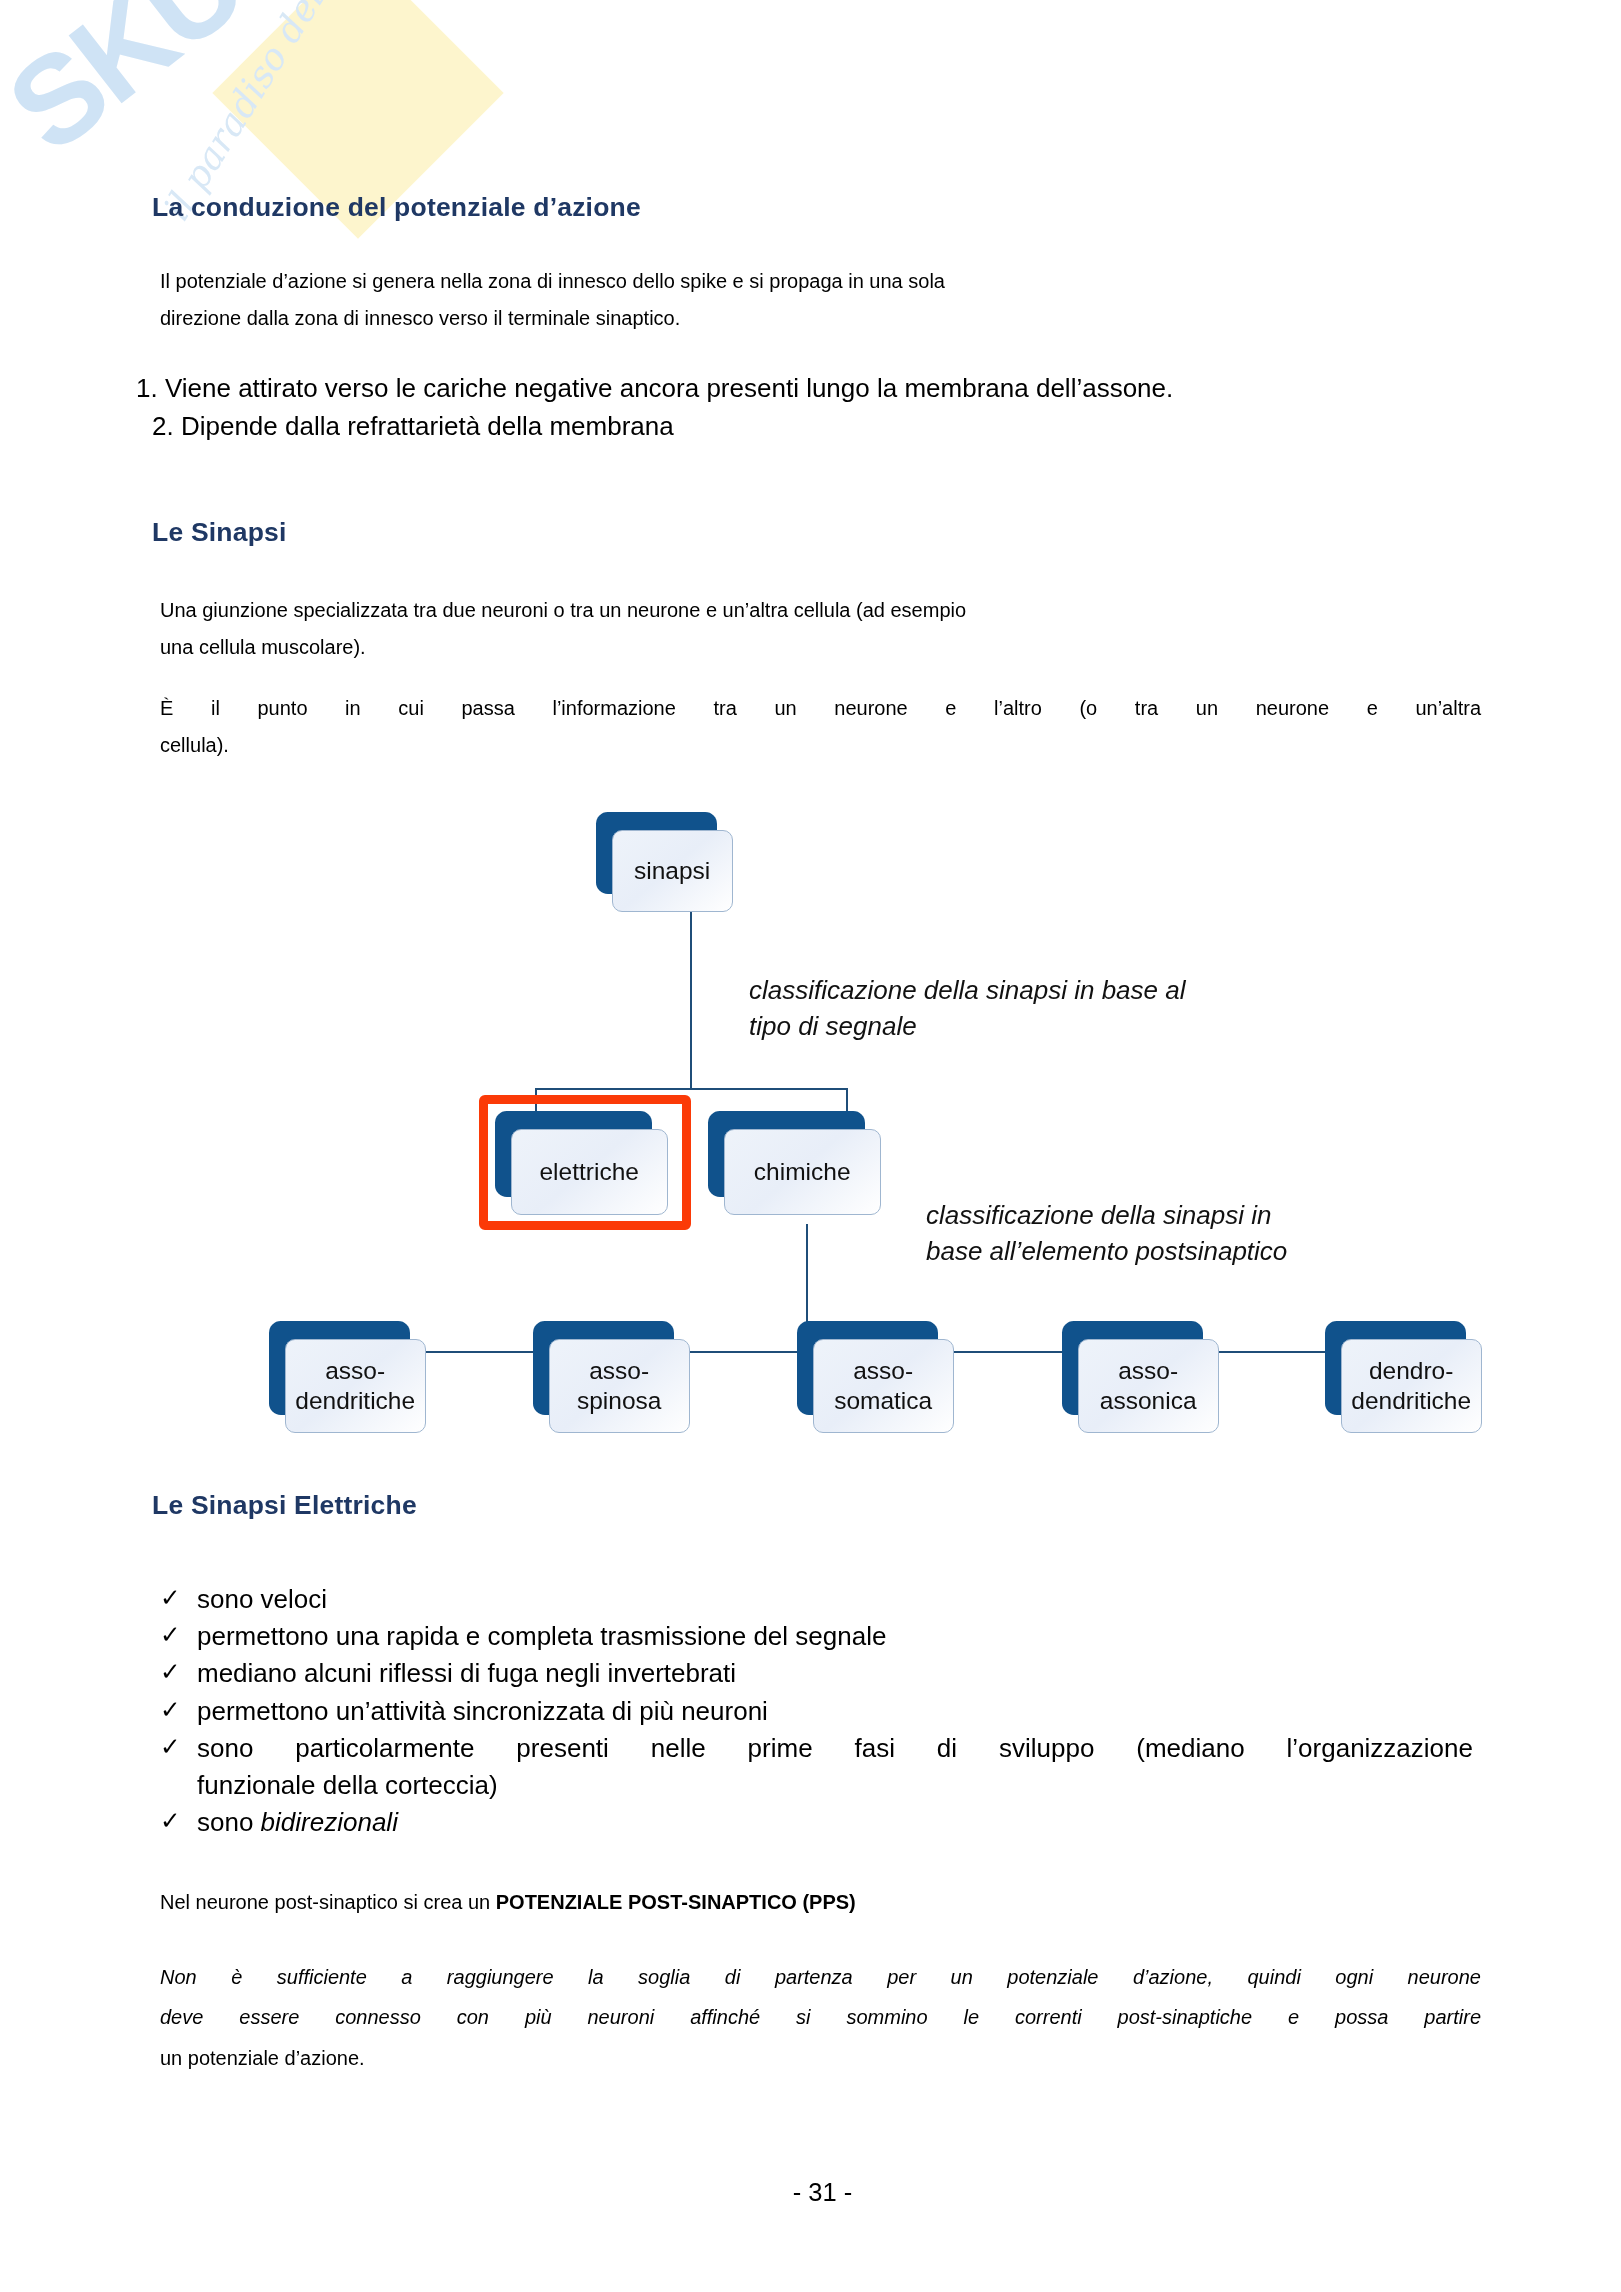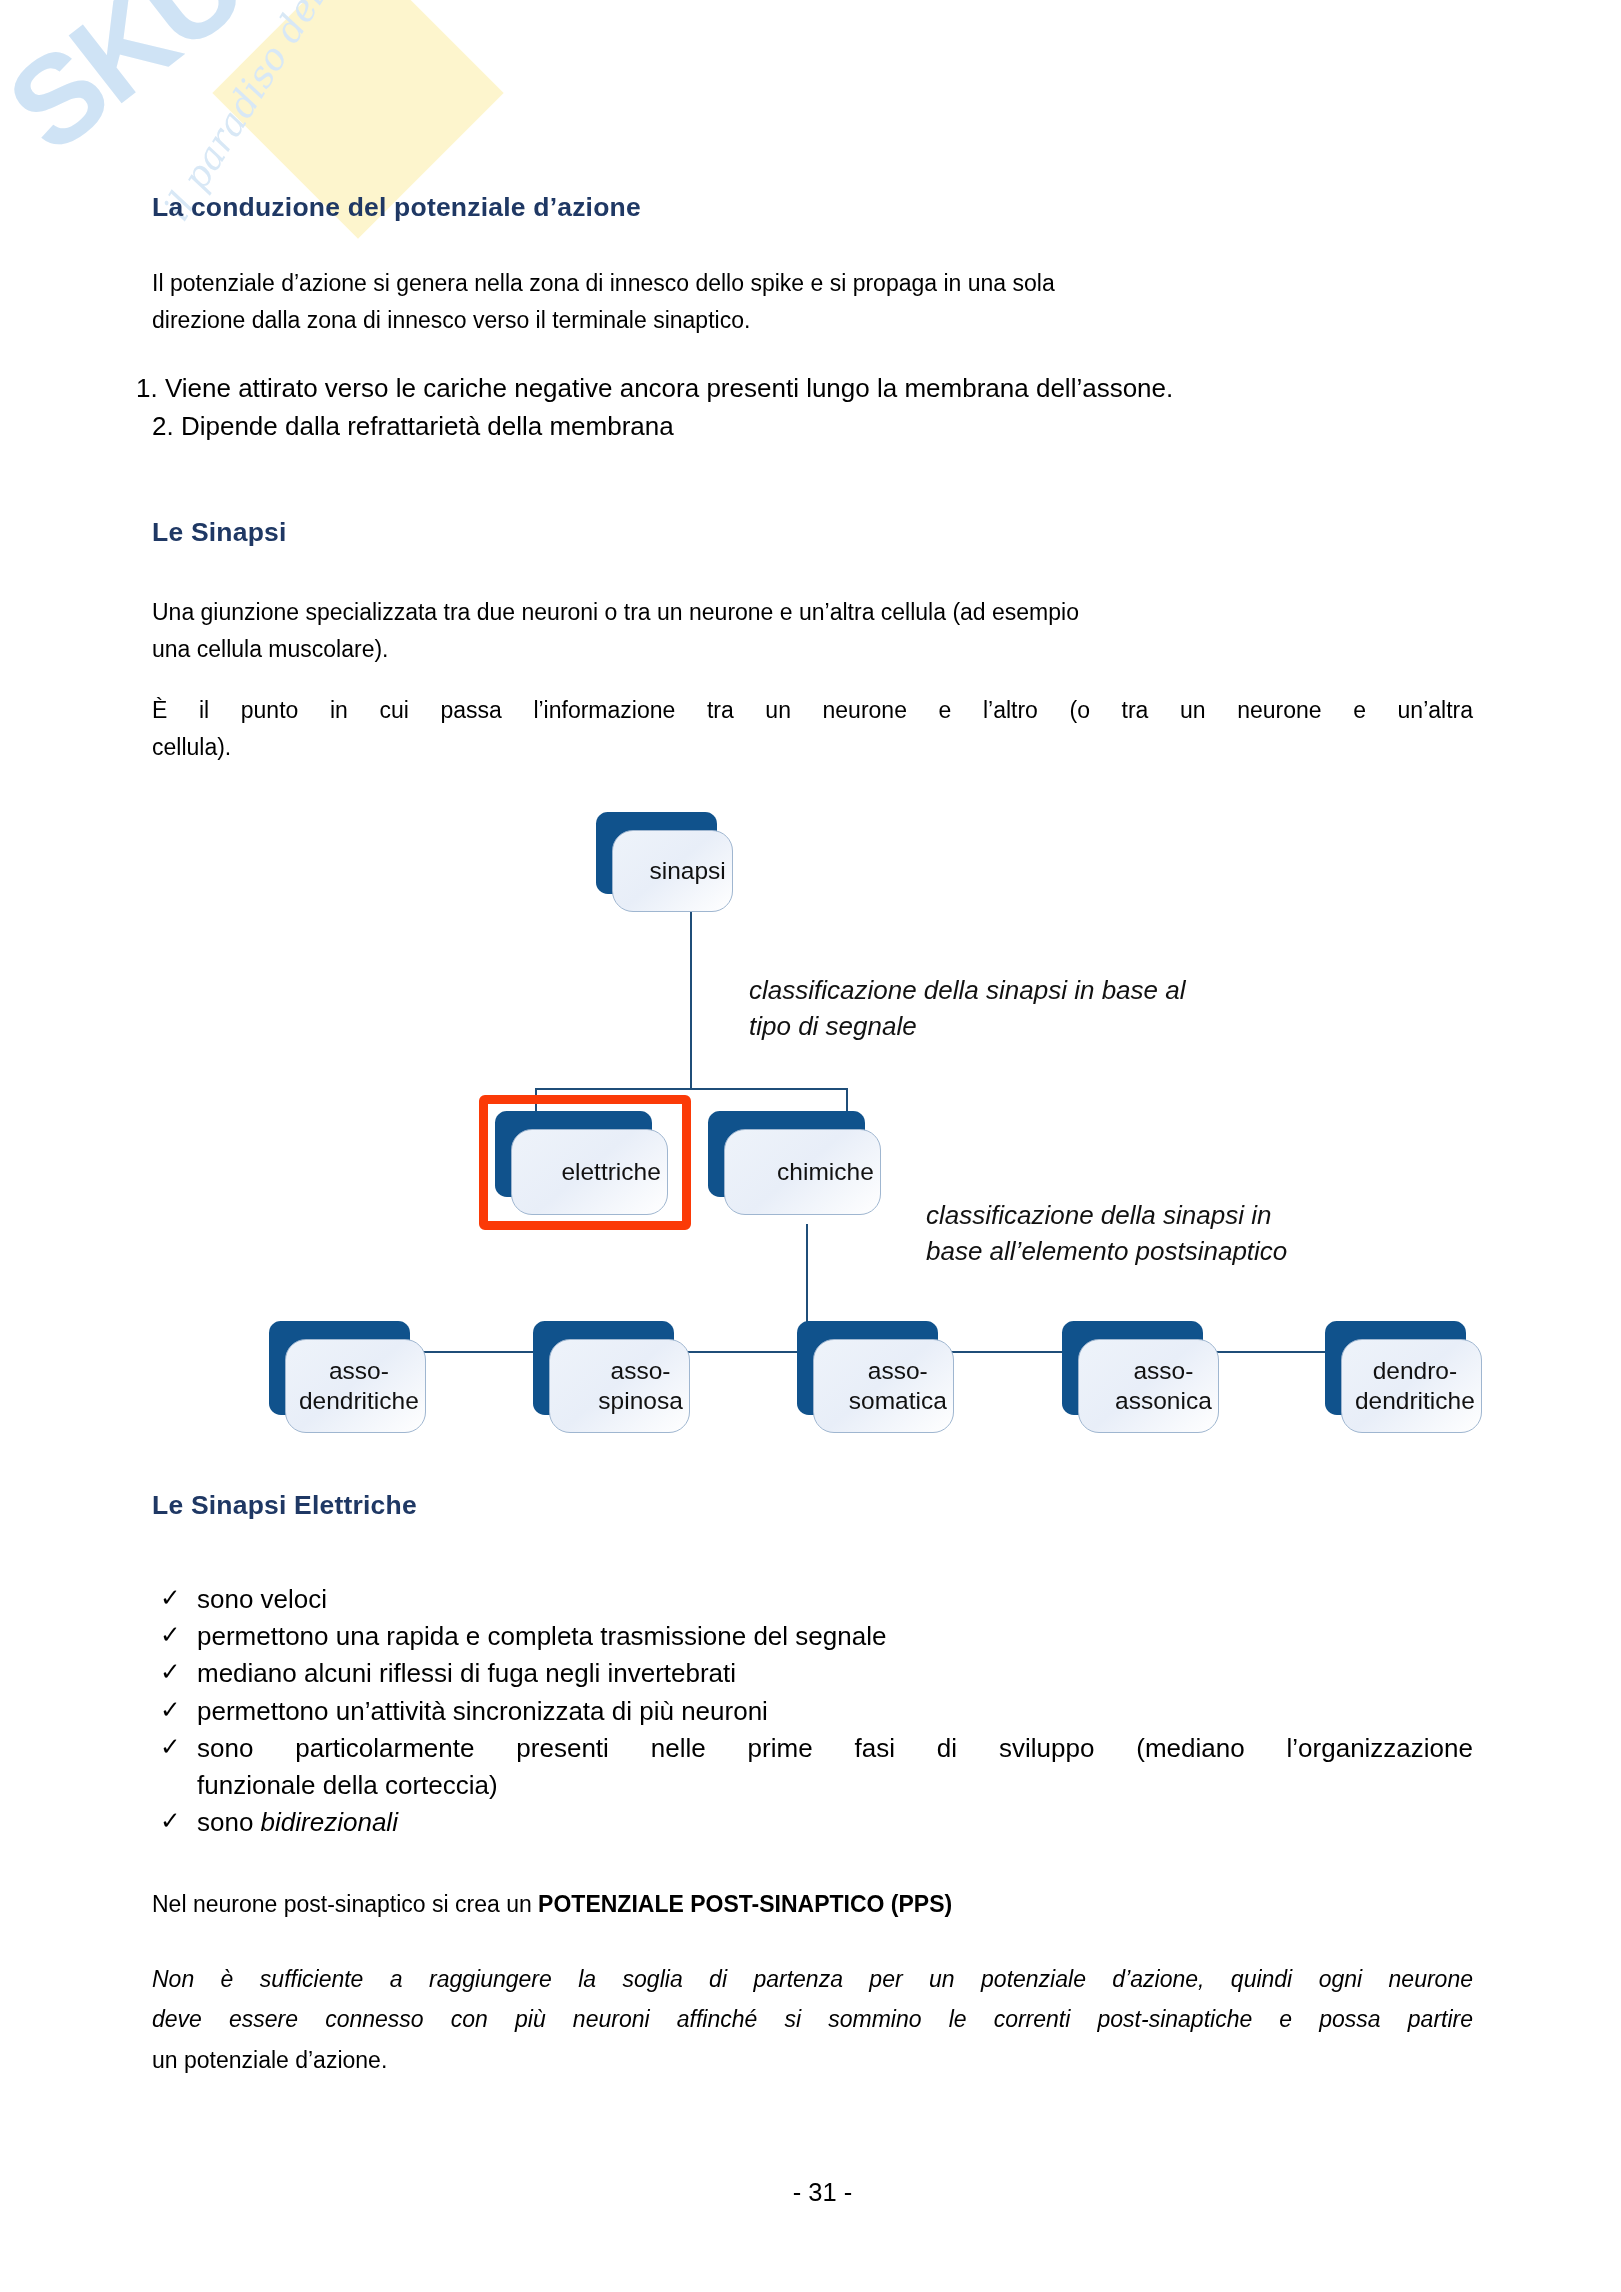--- a/index.html
+++ b/index.html
@@ -72,24 +72,25 @@
   }
   .h-sec {
     position: absolute;
     font-size: 26.5px;
     font-weight: bold;
     color: #1f3864;
     letter-spacing: 0.2px;
   }
   .para {
     position: absolute;
-    font-size: 23px;
+    font-size: 20px;
     color: #000000;
     line-height: 1.42;
     text-align: justify;
+    margin-left: 8px;
   }
   .para.nj { text-align: left; }
   .para b { font-weight: bold; }
   .list-line {
     position: absolute;
     font-size: 26px;
     color: #000;
     line-height: 1.42;
   }
   .chk-item {
@@ -137,25 +138,25 @@
     background: #10528c;
     border-radius: 11.8px;
   }
   .node .face {
     position: absolute;
     left: 15.7px;
     top: 17.6px;
     width: 100%;
     height: 100%;
     border: 1px solid #9fb6d0;
-    border-radius: 21px;
+    border-radius: 10px;
     background: linear-gradient(140deg, #eef3fa 0%, #e8eef8 48%, #ffffff 100%);
     display: flex;
     align-items: center;
-    justify-content: flex-end;
+    justify-content: center;
     box-sizing: border-box;
   }
   .node .label {
     font-size: 24.5px;
     color: #111;
     text-align: center;
     line-height: 1.22;
     padding: 0 5.9px;
   }
   .node .label .l2 { display: block; }

